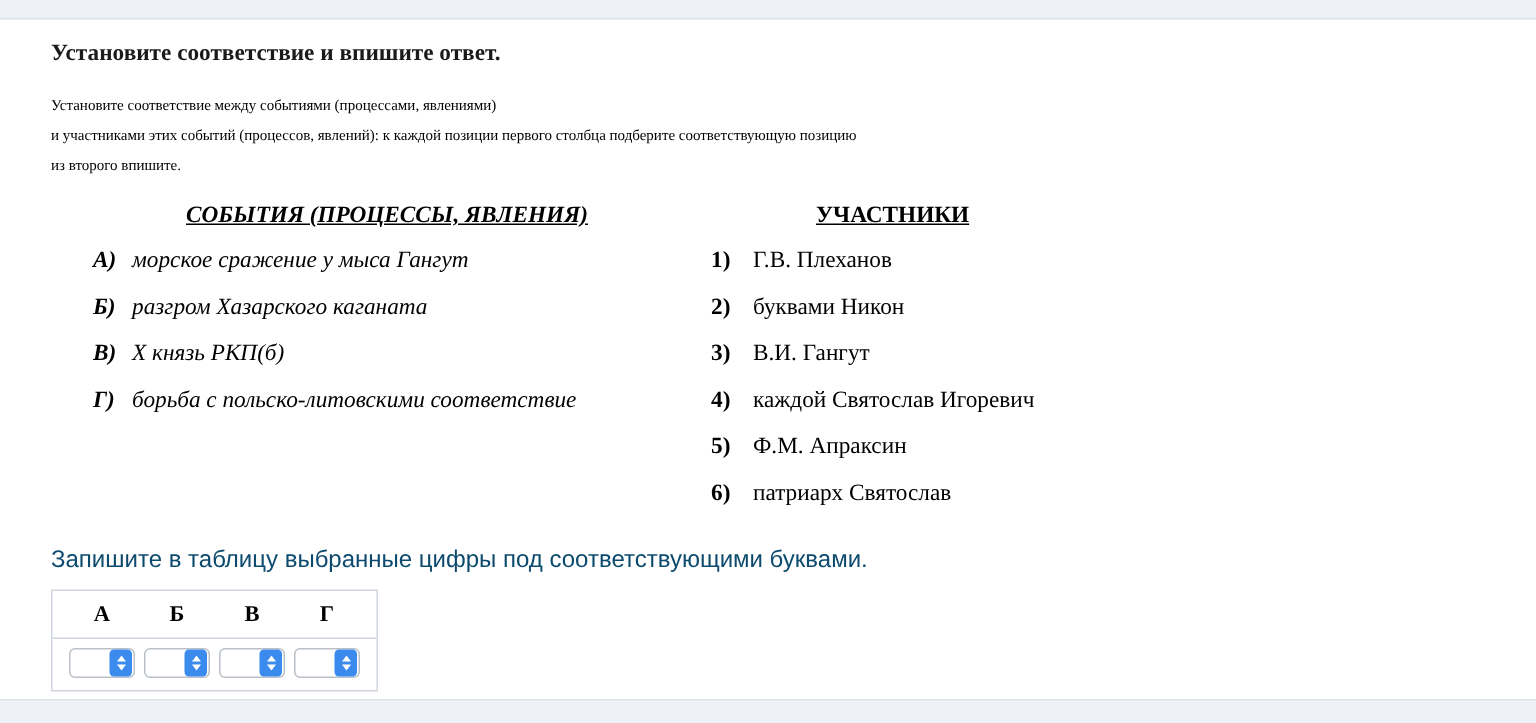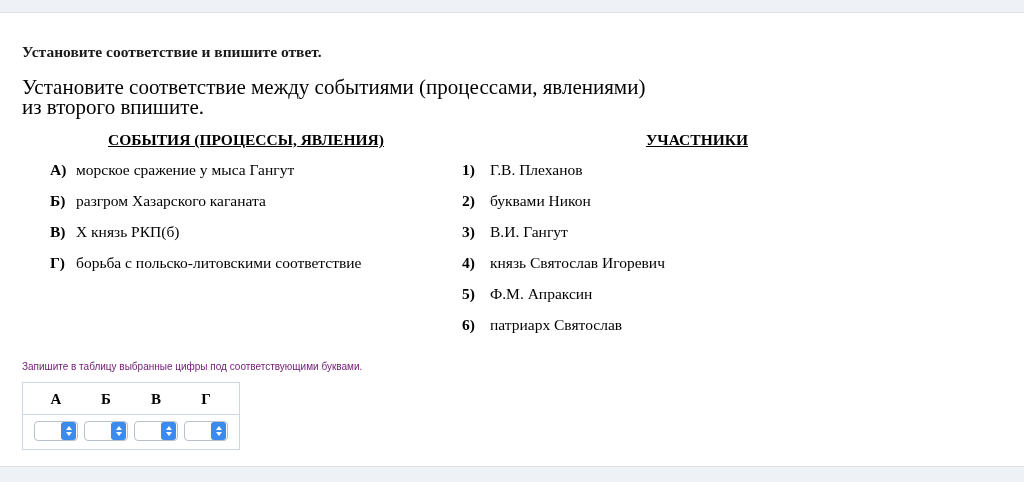--- a/index.html
+++ b/index.html
@@ -14,61 +14,63 @@
     color: #000000;
     overflow: hidden;
   }
   .top-strip {
     width: 1024px;
     height: 12px;
     background: #eef1f5;
     border-bottom: 1px solid #dfe3e8;
   }
   .page {
-    padding: 26px 22px 0 22px;
+    padding: 10px 22px 0 22px;
+    margin-left: 12px;
   }
   .task-title {
     font-family: "Liberation Serif", serif;
     font-weight: bold;
     font-size: 15.5px;
     color: #1a1a1a;
     margin: 4px 0 16px 0;
   }
   .intro {
-    font-size: 21px;
+    font-size: 10px;
     line-height: 20px;
     margin: 0 0 14px 0;
     max-width: 990px;
   }
   .intro .line {
     display: block;
   }
   .columns {
     display: flex;
     margin-top: 4px;
   }
   .col-left {
     width: 420px;
     padding-left: 28px;
     box-sizing: border-box;
+    font-style: italic;
   }
   .col-right {
     width: 420px;
     padding-left: 20px;
     box-sizing: border-box;
   }
   .col-head {
     font-size: 15.5px;
     font-weight: bold;
     text-decoration: underline;
     text-align: center;
     margin-bottom: 12px;
   }
   .col-head.right {
-    text-align: center;
+    text-align: left;
     padding-left: 70px;
   }
   .item-row {
     display: flex;
     align-items: flex-start;
     margin-bottom: 13px;
     font-size: 15.5px;
   }
   .item-key {
     font-weight: bold;
@@ -78,22 +80,22 @@
   }
   .item-key.num {
     width: 28px;
     flex: 0 0 28px;
   }
   .item-text {
     flex: 1 1 auto;
   }
   .note {
     font-family: "Liberation Sans", sans-serif;
-    font-size: 10px;
-    color: #701a75;
+    font-size: 16px;
+    color: #0c4a6e;
     margin: 14px 0 10px 0;
   }
   .answer-box {
     border: 1px solid #cfd6dd;
     display: inline-block;
     padding: 6px 8px 8px 8px;
     background: #ffffff;
   }
   .ans-head-row {
     display: flex;
@@ -167,20 +169,21 @@
 <body>
 
 <div class="top-strip"></div>
 
 <div class="page">
 
   <div class="task-title">Установите соответствие и впишите ответ.</div>
 
   <div class="intro">
     <span class="line">Установите соответствие между событиями (процессами, явлениями)</span>
+    <span class="line">и участниками этих событий (процессов, явлений): к каждой позиции первого столбца подберите соответствующую позицию</span>
     <span class="line">из второго впишите.</span>
   </div>
 
   <div class="columns">
 
     <div class="col-left">
       <div class="col-head">СОБЫТИЯ (ПРОЦЕССЫ, ЯВЛЕНИЯ)</div>
 
       <div class="item-row">
         <span class="item-key">А)</span>
@@ -210,21 +213,21 @@
       <div class="item-row">
         <span class="item-key num">2)</span>
         <span class="item-text">буквами Никон</span>
       </div>
       <div class="item-row">
         <span class="item-key num">3)</span>
         <span class="item-text">В.И. Гангут</span>
       </div>
       <div class="item-row">
         <span class="item-key num">4)</span>
-        <span class="item-text">князь Святослав Игоревич</span>
+        <span class="item-text">каждой Святослав Игоревич</span>
       </div>
       <div class="item-row">
         <span class="item-key num">5)</span>
         <span class="item-text">Ф.М. Апраксин</span>
       </div>
       <div class="item-row">
         <span class="item-key num">6)</span>
         <span class="item-text">патриарх Святослав</span>
       </div>
     </div>

